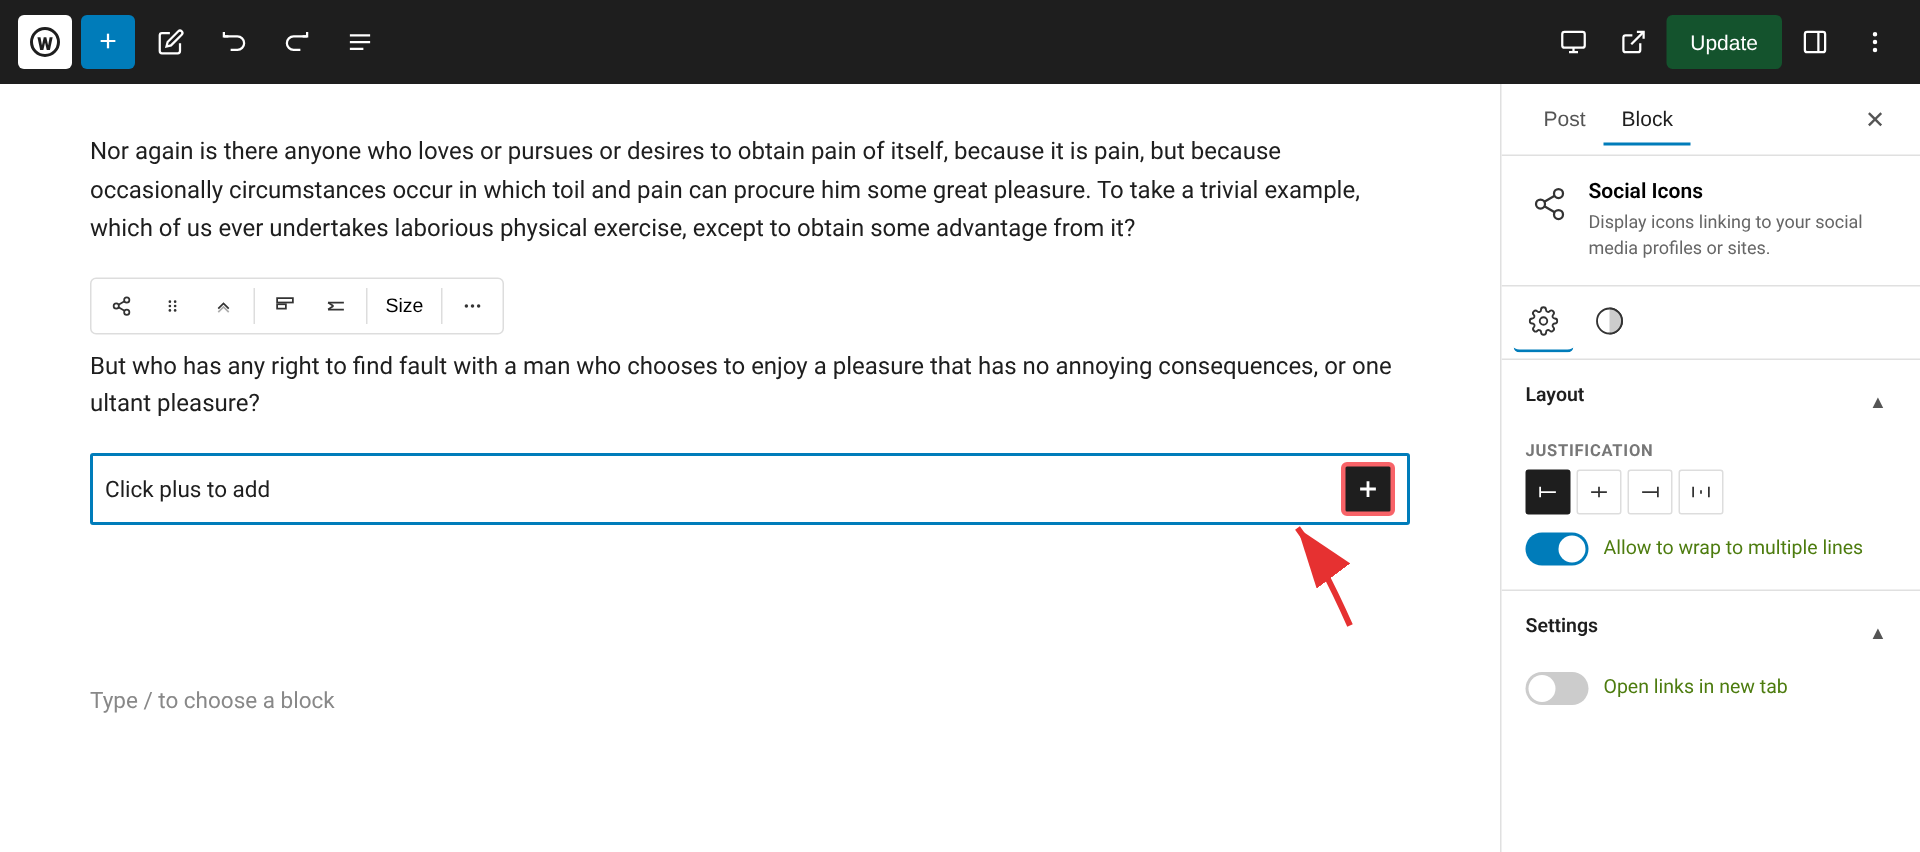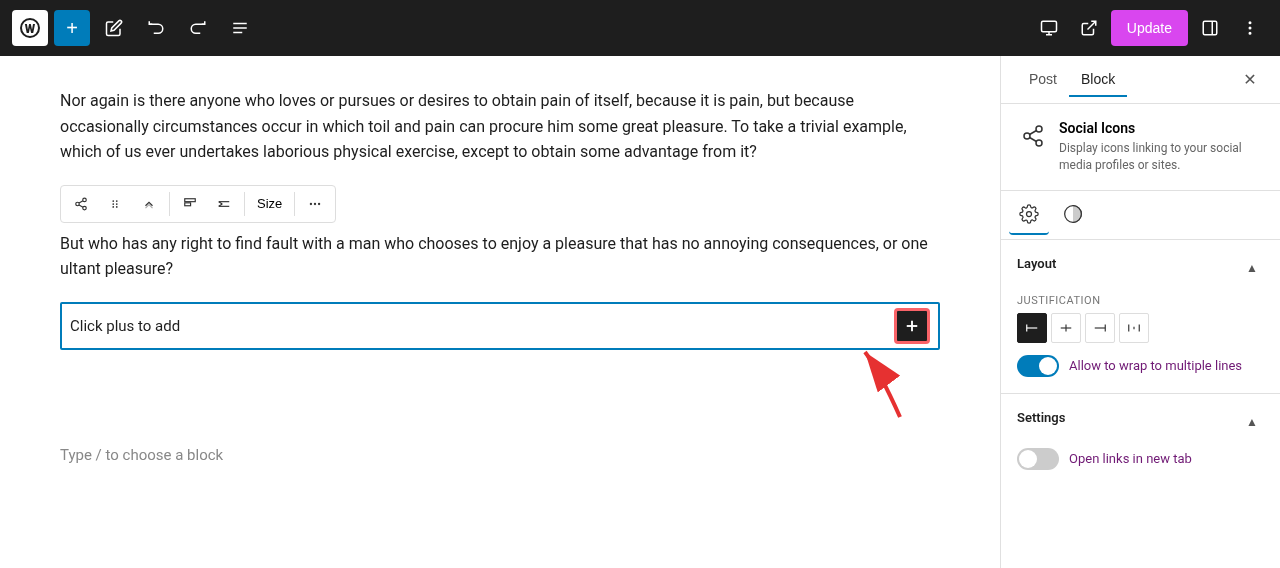--- a/index.html
+++ b/index.html
@@ -59,21 +59,21 @@
       color: #fff;
       cursor: pointer;
       display: flex;
       align-items: center;
       justify-content: center;
       font-size: 18px;
     }
     .top-bar-spacer { flex: 1; }
     .update-btn {
       padding: 6px 16px;
-      background: #d946ef;
+      background: #14532d;
       color: #fff;
       border: none;
       border-radius: 4px;
       font-size: 14px;
       font-weight: 500;
       cursor: pointer;
     }
     .top-bar-right-icons {
       display: flex;
       gap: 4px;
@@ -167,21 +167,21 @@
       align-items: center;
       justify-content: center;
       font-size: 20px;
       cursor: pointer;
       flex-shrink: 0;
     }
 
     .type-hint {
       font-size: 15px;
       color: #888;
-      margin-top: 4px;
+      margin-top: 16px;
     }
 
     
     .sidebar {
       width: 280px;
       border-left: 1px solid #e0e0e0;
       background: #fff;
       display: flex;
       flex-direction: column;
       flex-shrink: 0;
@@ -300,20 +300,21 @@
       display: flex;
       align-items: center;
       justify-content: center;
       font-size: 12px;
       color: #555;
     }
     .layout-grid {
       display: grid;
       grid-template-columns: 1fr 1fr;
       gap: 12px;
+      font-weight: bold;
     }
     .layout-label {
       font-size: 11px;
       color: #777;
       text-transform: uppercase;
       letter-spacing: 0.5px;
       margin-bottom: 6px;
     }
     .justify-buttons {
       display: flex;
@@ -371,21 +372,21 @@
       width: 18px;
       height: 18px;
       background: #fff;
       border-radius: 50%;
     }
     .toggle-knob.on {
       left: 22px;
     }
     .toggle-text {
       font-size: 13px;
-      color: #701a75;
+      color: #4d7c0f;
     }
 
     
     .settings-section {
       padding: 16px;
     }
   </style>
 </head>
 <body>
 

